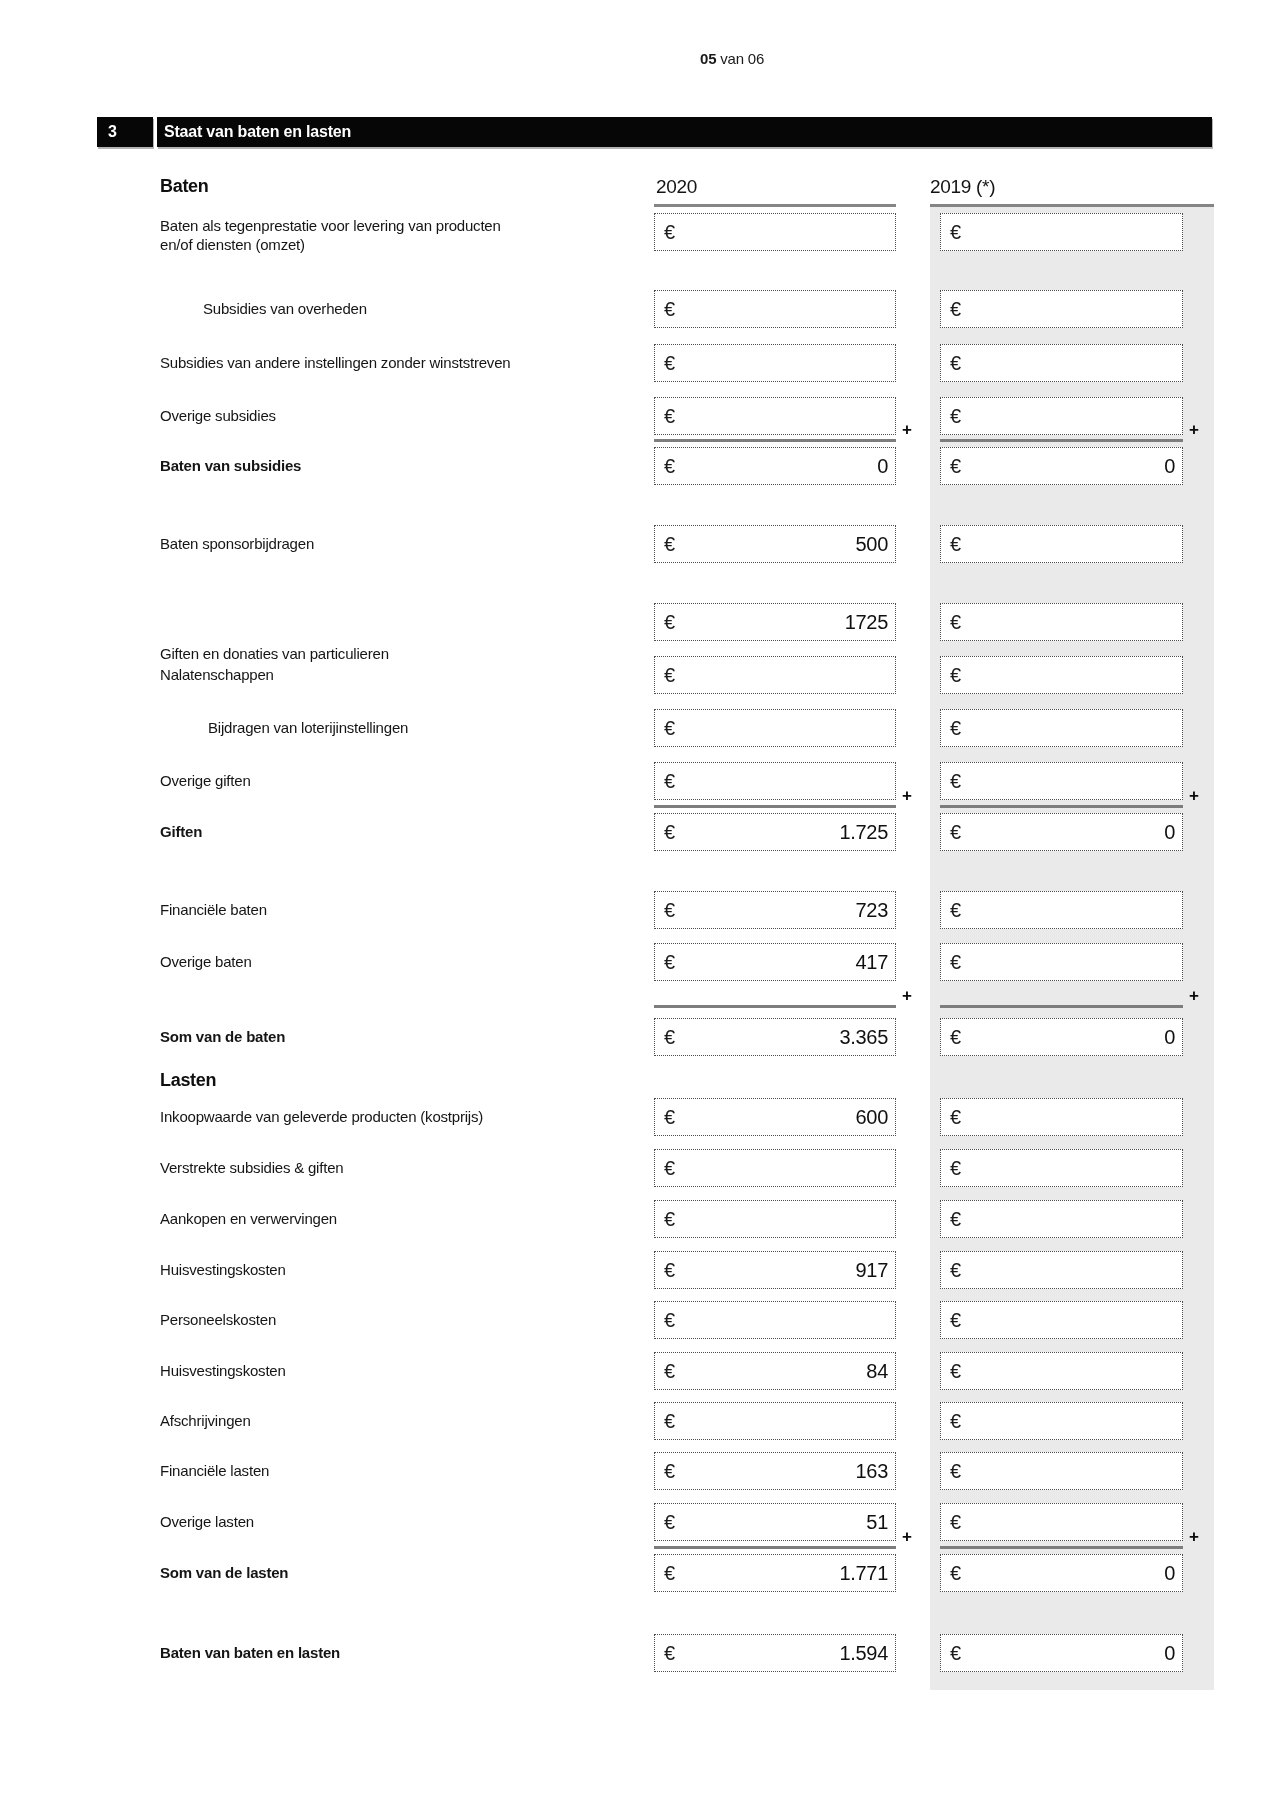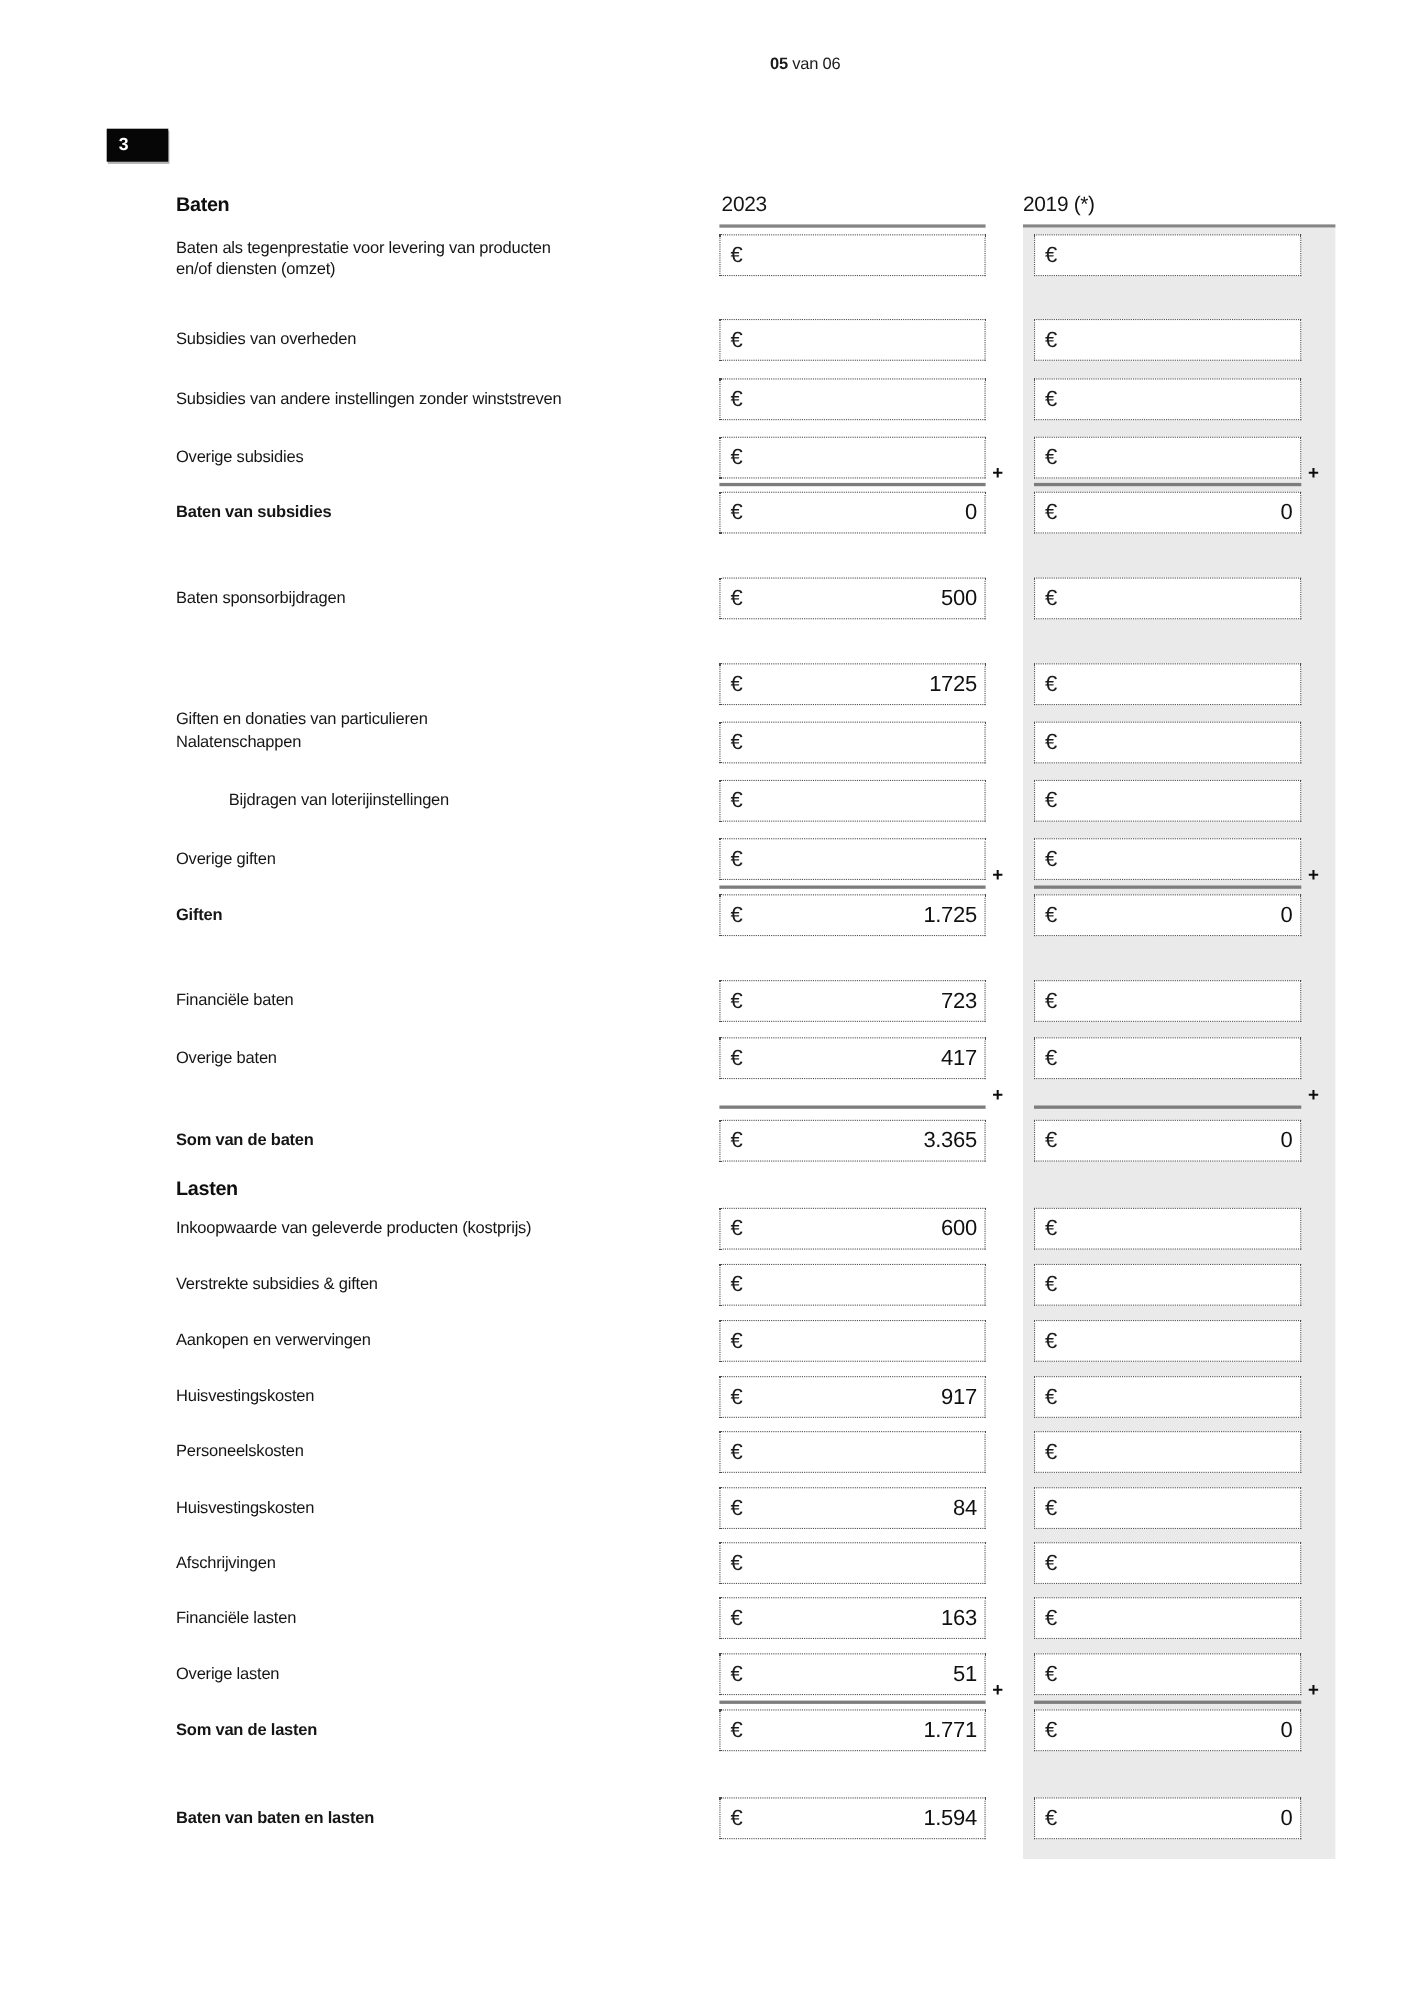--- a/index.html
+++ b/index.html
@@ -53,42 +53,45 @@
 </head>
 <body>
 
 <div id="page">
 
   <div class="pagenum"><b>05</b><span> van 06</span></div>
 
   <div class="secnum">
       <span>3</span>
     </div>
+  <div class="secbar">
+      <span>Staat van baten en lasten</span>
+    </div>
 
   <div class="sheading" style="top:176px;">Baten</div>
   <div class="sheading" style="top:1070px;">Lasten</div>
 
-  <div class="colhead" style="left:656px;">2023</div>
+  <div class="colhead" style="left:656px;">2020</div>
   <div class="colhead" style="left:930px;">2019 (*)</div>
   <div class="colrule" style="left:654px;width:242px;"></div>
   <div class="colrule" style="left:930px;width:284px;"></div>
 
   <div class="gray-panel"></div>
 
   <div id="rows">
       <div class="rowlabel twolines" style="top: 213px;">Baten als tegenprestatie voor levering van producten en/of diensten (omzet)</div>
       <div class="field c2020" style="top: 213px;">
         <span class="euro">€</span>
         <span class="val"></span>
       </div>
       <div class="field c2019" style="top: 213px;">
         <span class="euro">€</span>
         <span class="val"></span>
       </div>
-      <div class="rowlabel" style="top: 290px;">Subsidies van overheden</div>
+      <div class="rowlabel" style="top: 290px; margin-left: 43px;">Subsidies van overheden</div>
       <div class="field c2020" style="top: 290px;">
         <span class="euro">€</span>
         <span class="val"></span>
       </div>
       <div class="field c2019" style="top: 290px;">
         <span class="euro">€</span>
         <span class="val"></span>
       </div>
       <div class="rowlabel" style="top: 344px;">Subsidies van andere instellingen zonder winststreven</div>
       <div class="field c2020" style="top: 344px;">

